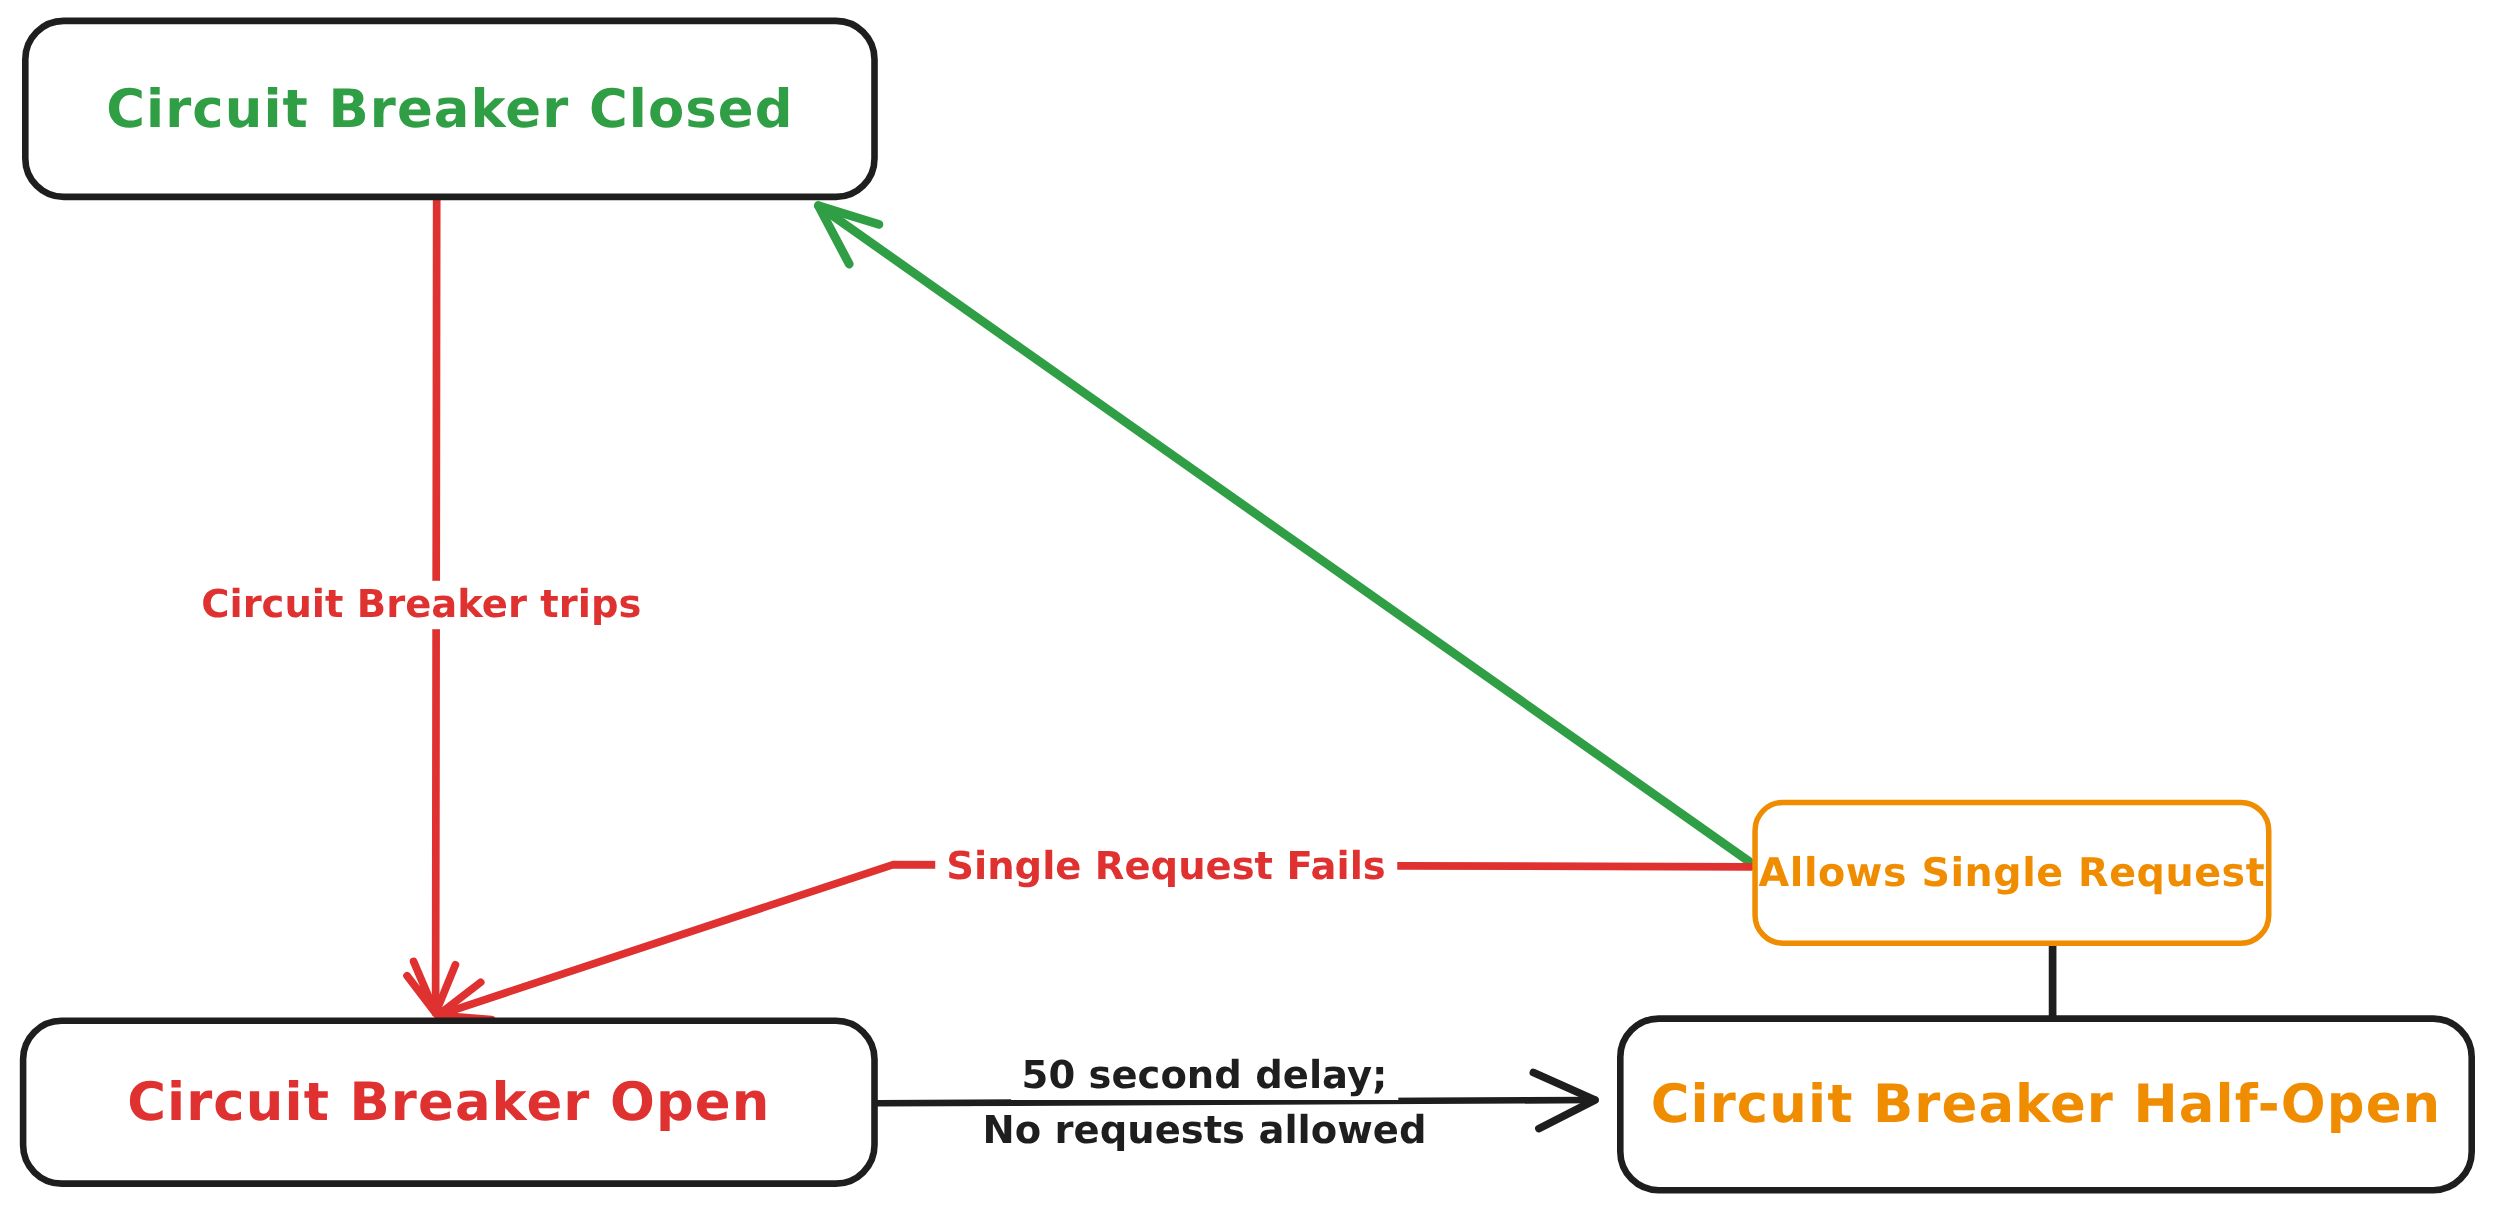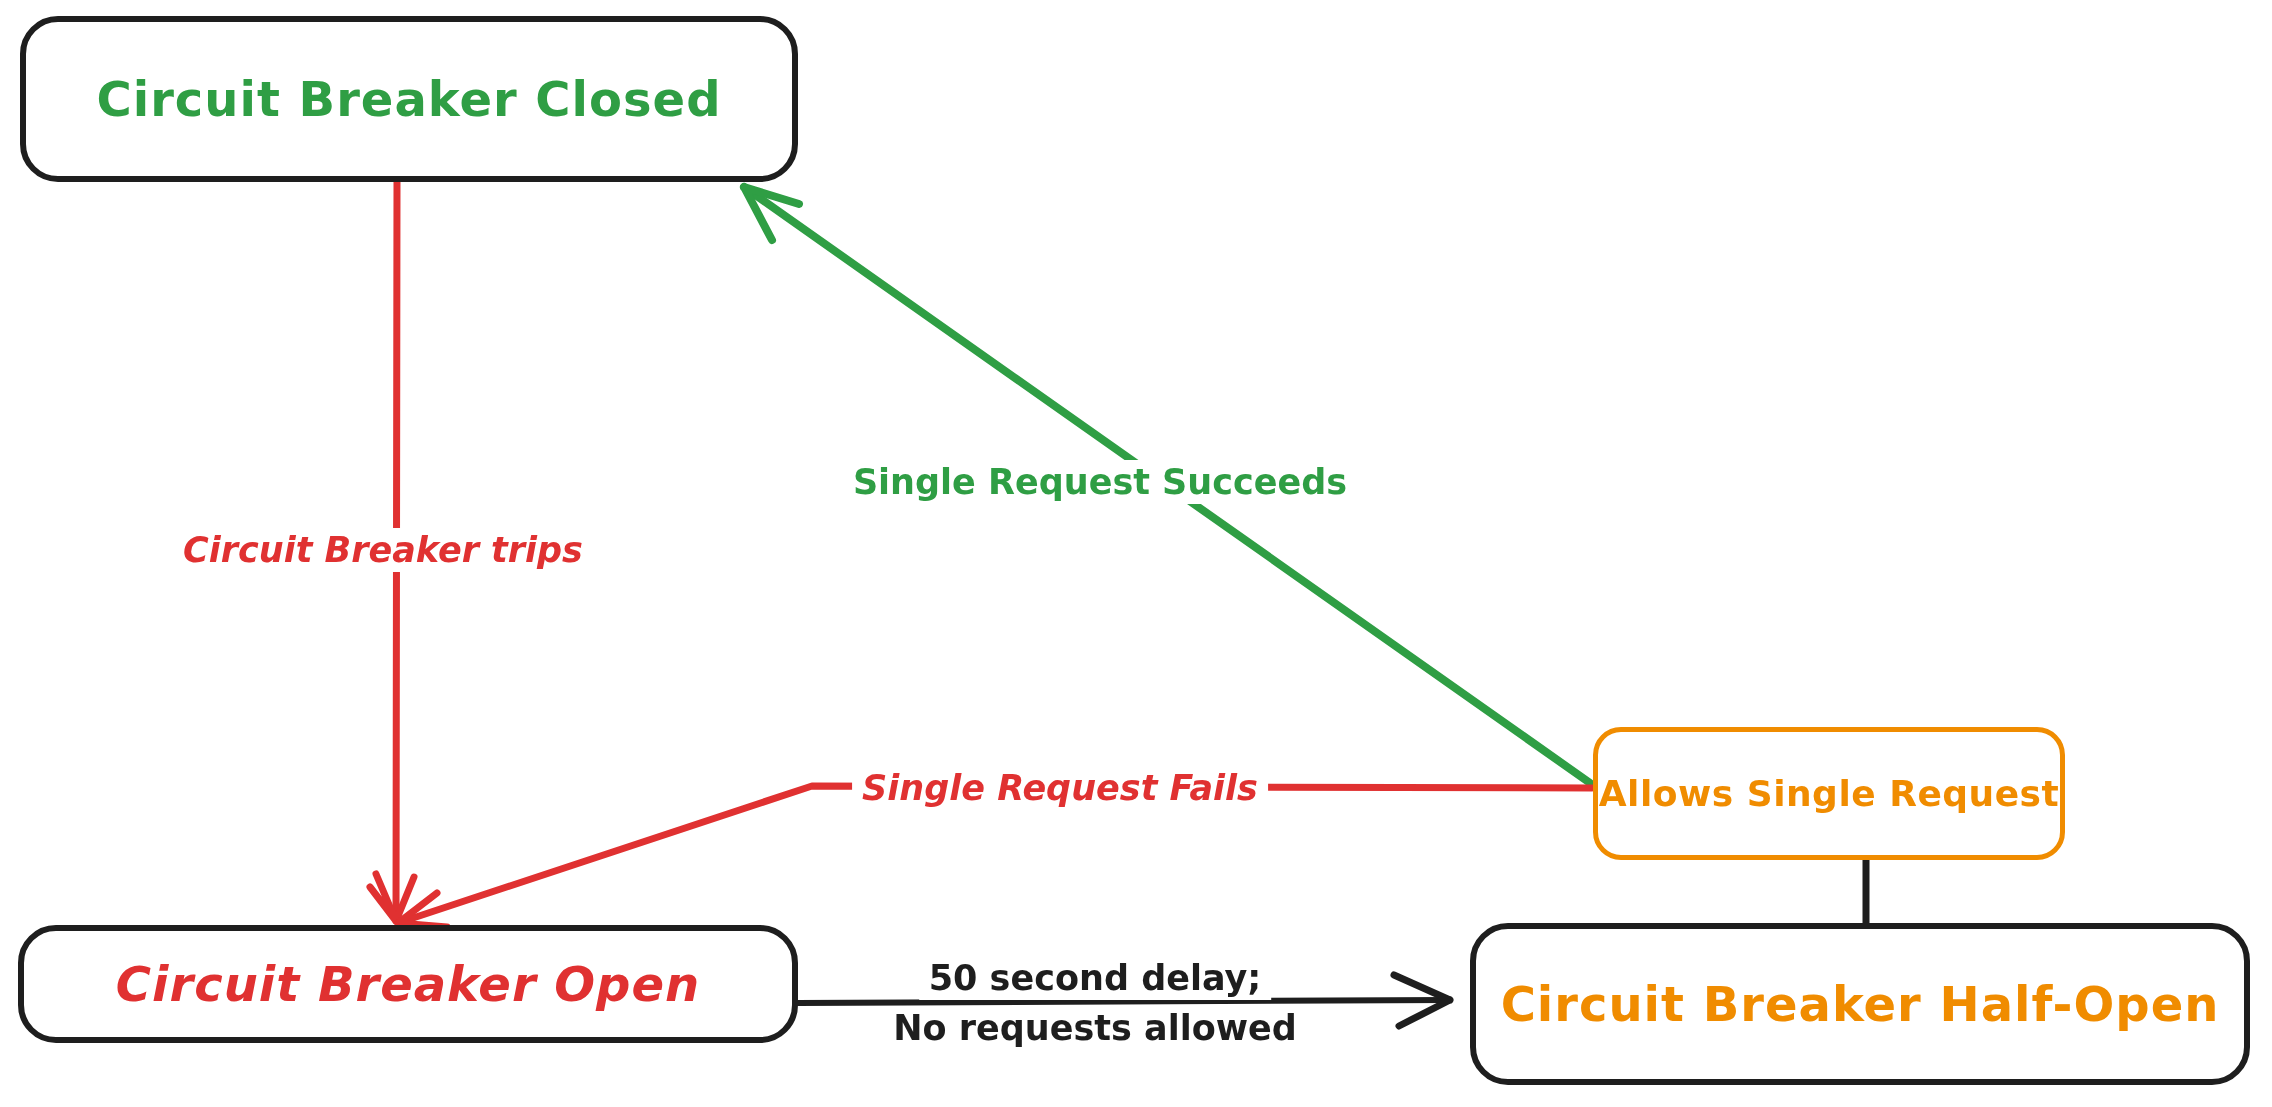--- a/index.html
+++ b/index.html
@@ -28,31 +28,31 @@
     align-items: center;
     justify-content: center;
   }
   .node .label {
     font-size: 48px;
     font-weight: bold;
     letter-spacing: 1px;
     white-space: nowrap;
   }
   .node-closed    { left: 20px;   top: 16px;  width: 778px; height: 166px; }
-  .node-open      { left: 18px;   top: 925px; width: 780px; height: 118px; }
+  .node-open      { left: 18px;   top: 925px; width: 780px; height: 154px; }
   .node-half-open { left: 1470px; top: 923px; width: 780px; height: 162px; }
   .node-allows {
     left: 1593px; top: 727px; width: 472px; height: 133px;
     border: 5px solid var(--orange, #f08c00);
     border-radius: 28px;
   }
   .node-allows .label { font-size: 36px; letter-spacing: 0.5px; }
 
   .green  { color: var(--green, #2f9e44); text-align: right; }
-  .red    { color: var(--red, #e03131); font-style: italic; }
+  .red    { color: var(--red, #e03131); }
   .orange { color: var(--orange, #f08c00); }
   .ink    { color: var(--ink, #1e1e1e); }
 
   .edge-label {
     position: absolute;
     z-index: 2;
     transform: translate(-50%, -50%);
     display: flex;
     flex-direction: column;
     align-items: center;
@@ -117,23 +117,20 @@
   </div>
 
   <div class="node node-half-open">
     <span class="label orange">Circuit Breaker Half-Open</span>
   </div>
 
   <div class="edge-label red label-trip">
     <span>Circuit Breaker trips</span>
   </div>
 
-  <div class="edge-label green label-succeed">
-    <span>Single Request Succeeds</span>
-  </div>
 
   <div class="edge-label red label-fail">
     <span>Single Request Fails</span>
   </div>
 
   <div class="edge-label ink label-delay">
     <span>50 second delay;</span>
     <span>No requests allowed</span>
   </div>
 

